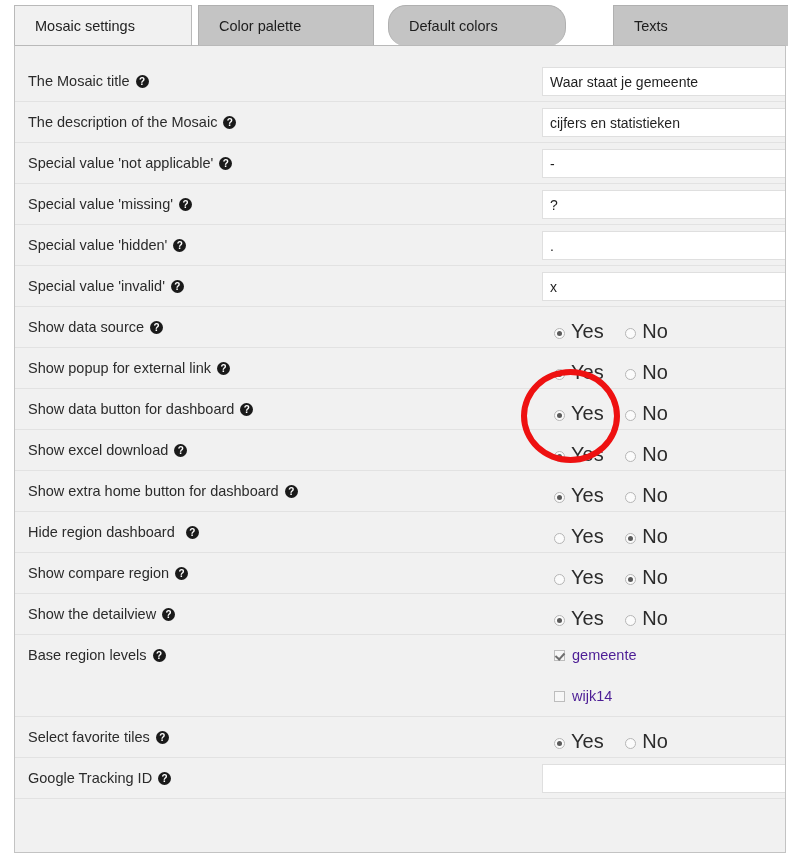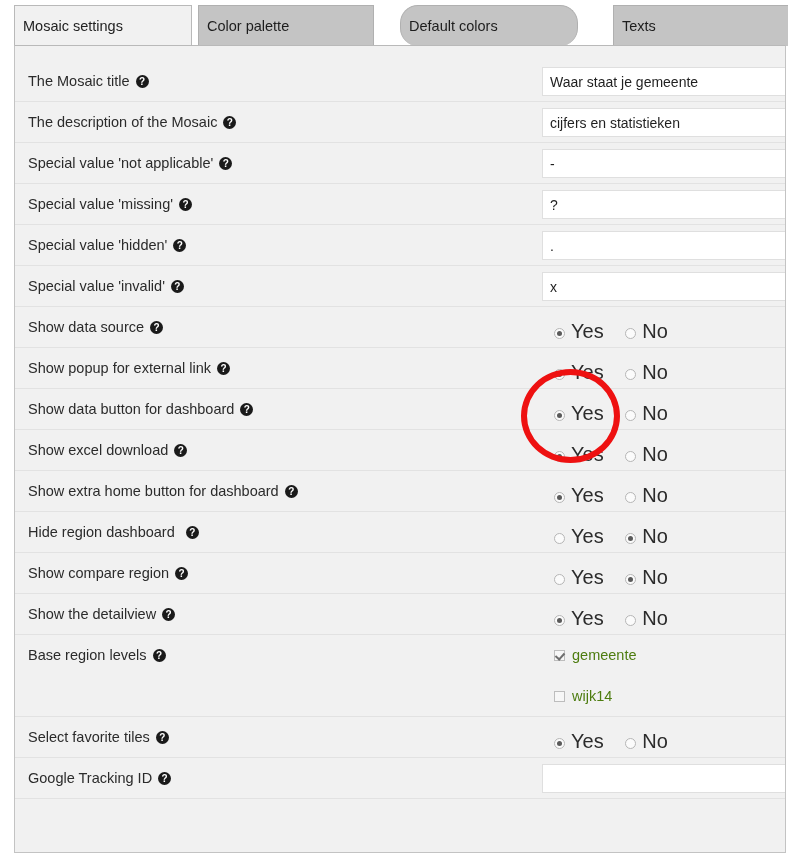--- a/index.html
+++ b/index.html
@@ -33,34 +33,34 @@
     position: absolute;
     top: 5px;
     height: 41px;
     box-sizing: border-box;
     background: #c4c4c4;
     border: 1px solid #b0b0b0;
     border-bottom: none;
     font-size: 14.5px;
     color: #1d1d1d;
     line-height: 40px;
-    padding-left: 8px;
+    padding-left: 20px;
     white-space: nowrap;
     overflow: hidden;
     cursor: pointer;
   }
   .tab.active {
     background: #f1f1f1;
     border: 1px solid #b9b9b9;
     border-bottom: 1px solid #f1f1f1;
     color: #222;
   }
   .tab.t0 { left: 14px;  width: 178px; }
   .tab.t1 { left: 198px; width: 176px; }
-  .tab.t2 { left: 400px; width: 178px; border-radius: 18px; }
+  .tab.t2 { left: 388px; width: 178px; border-radius: 18px; }
   .tab.t3 { left: 592px; width: 194px; margin-left: 21px; }
 
   
   .panel {
     position: absolute;
     left: 14px;
     top: 45px;
     width: 772px;
     height: 808px;
     box-sizing: border-box;
@@ -174,21 +174,21 @@
     background: #5a5a5a;
   }
   .rb-label { display: inline-block; }
 
   
   .checks {
     position: absolute;
     left: 539px;
     top: 13px;
     font-size: 14.5px;
-    color: #4d7c0f;
+    color: #4c1d95;
   }
   .check-opt {
     display: block;
     height: 41px;
     line-height: 14px;
     cursor: pointer;
     white-space: nowrap;
   }
   .cb {
     display: inline-block;

